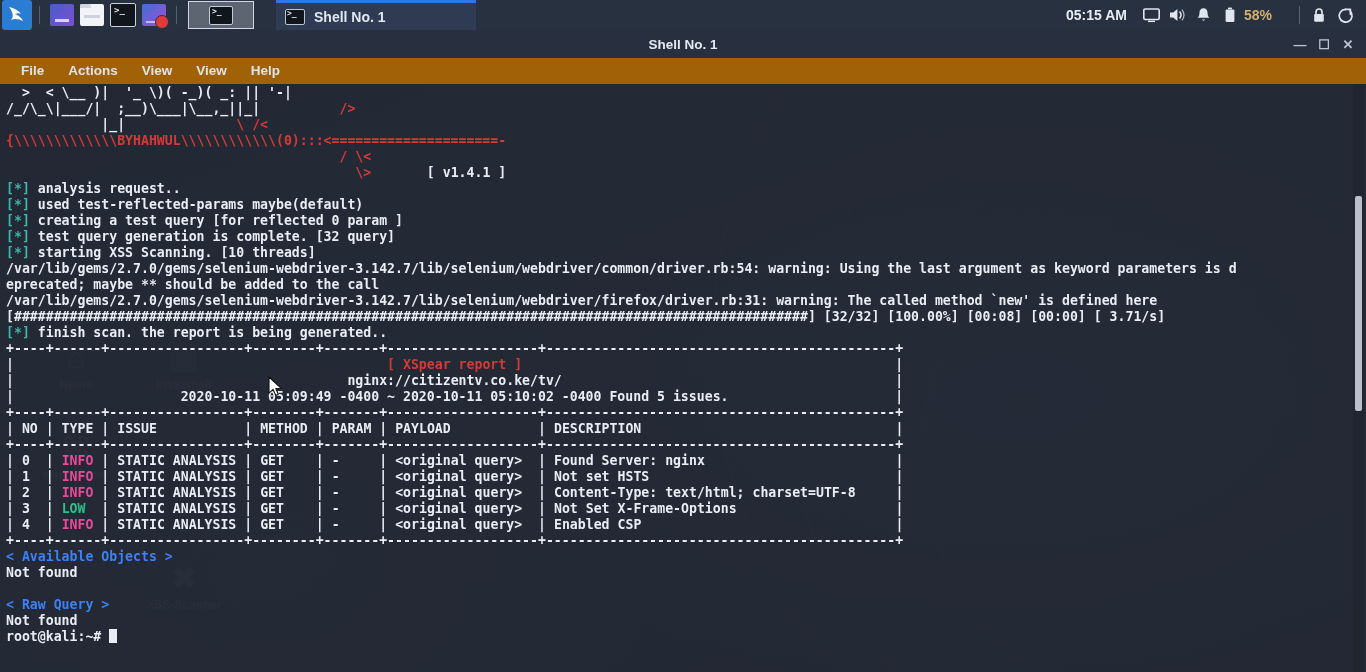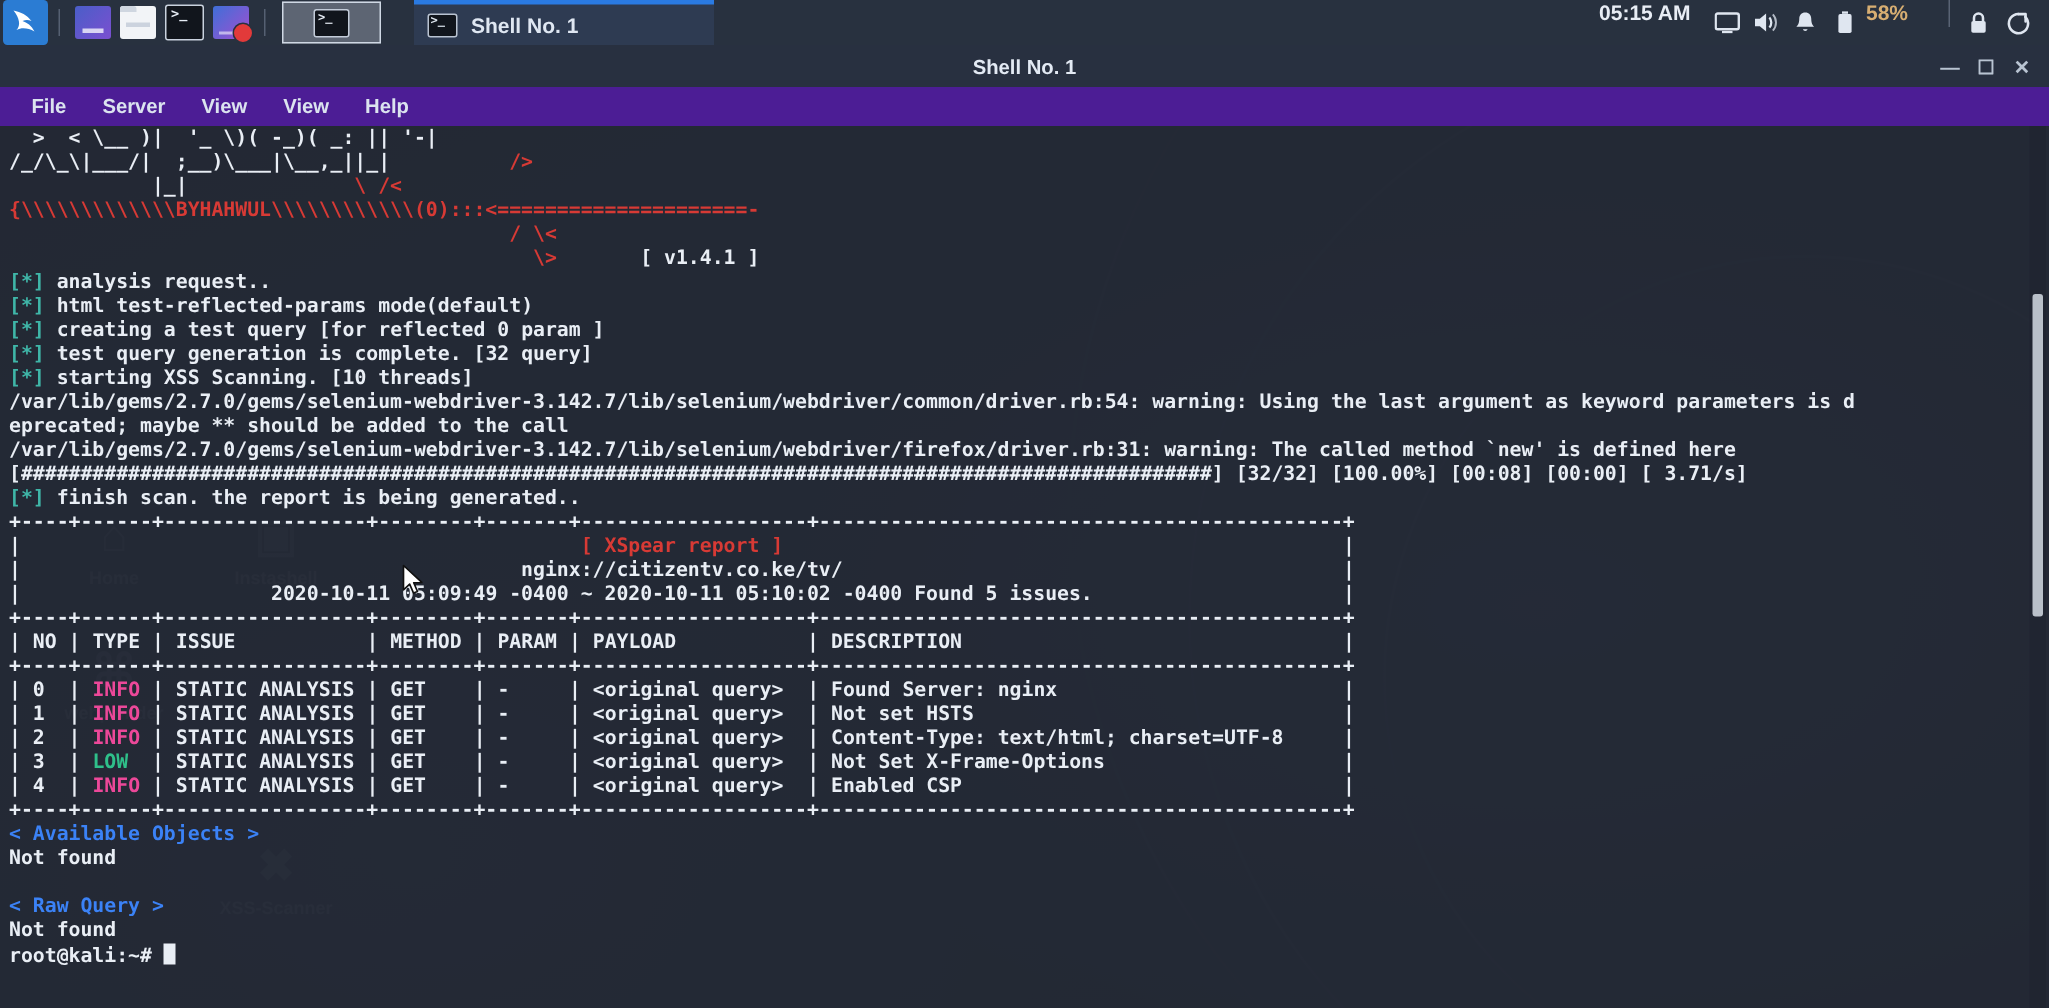--- a/index.html
+++ b/index.html
@@ -154,21 +154,21 @@
     content:">_"; position:absolute; left:1px; top:-1px; color:#dfe7f0;
     font-size:8px; font-family:"DejaVu Sans Mono", monospace;
   }
   .taskbtn .tb-label {
     color: #dfe7f2; font-size: 14px;
     font-family: "Liberation Sans", sans-serif;
     white-space: nowrap;
   }
   .tray {
     margin-left: auto;
-    display: flex; align-items: flex-start;
+    display: flex; align-items: center;
     padding-right: 8px;
     gap: 0px;
   }
   .tray-clock {
     color: #e8edf5; font-size: 14px; margin-right: 12px;
     font-family: "Liberation Sans", sans-serif;
     white-space: nowrap;
   }
   .tray-ico {
     width: 26px; height: 30px;
@@ -204,21 +204,21 @@
     height: 28px; display: flex; align-items: center; gap: 0px;
   }
   .wbtn {
     width: 24px; height: 28px;
     display: flex; align-items: center; justify-content: center;
     color: #b9c4d2; font-size: 13px;
     font-family: "Liberation Sans", sans-serif;
   }
   .menubar {
     height: 26px;
-    background: #4c1d95;
+    background: #a16207;
     display: flex; align-items: center;
     padding-left: 9px;
   }
   .menuitem {
     color: #dbe3ef;
     font-size: 13.5px;
     font-family: "Liberation Sans", sans-serif;
     padding: 0 12px;
     line-height: 26px;
   }
@@ -384,35 +384,35 @@
       <div class="title">Shell No. 1</div>
       <div class="wctrls">
         <div class="wbtn">—</div>
         <div class="wbtn">☐</div>
         <div class="wbtn">✕</div>
       </div>
     </div>
 
     <div class="menubar">
       <div class="menuitem">File</div>
-      <div class="menuitem">Server</div>
+      <div class="menuitem">Actions</div>
       <div class="menuitem">View</div>
       <div class="menuitem">View</div>
       <div class="menuitem">Help</div>
     </div>
 
     <div class="term-body">
       <pre class="term" id="term-content"><span class="c-white">  &gt;  &lt; \__ )|  '_ \)( -_)( _: || '-|</span>
 <span class="c-white">/_/\_\|___/|  ;__)\___|\__,_||_|</span><span class="c-red">          /&gt;</span>
 <span class="c-white">            |_|</span><span class="c-red">              \ /&lt;</span>
 <span class="c-red">{\\\\\\\\\\\\\BYHAHWUL\\\\\\\\\\\\(0):::&lt;=====================-</span>
 <span class="c-red">                                          / \&lt;</span>
 <span class="c-red">                                            \&gt;</span><span class="c-white">       [ v1.4.1 ]</span>
 <span class="c-cyan">[*]</span> <span class="c-white">analysis request..</span>
-<span class="c-cyan">[*]</span> <span class="c-white">html test-reflected-params mode(default)</span>
+<span class="c-cyan">[*]</span> <span class="c-white">used test-reflected-params maybe(default)</span>
 <span class="c-cyan">[*]</span> <span class="c-white">creating a test query [for reflected 0 param ]</span>
 <span class="c-cyan">[*]</span> <span class="c-white">test query generation is complete. [32 query]</span>
 <span class="c-cyan">[*]</span> <span class="c-white">starting XSS Scanning. [10 threads]</span>
 <span class="c-white">/var/lib/gems/2.7.0/gems/selenium-webdriver-3.142.7/lib/selenium/webdriver/common/driver.rb:54: warning: Using the last argument as keyword parameters is d</span>
 <span class="c-white">eprecated; maybe ** should be added to the call</span>
 <span class="c-white">/var/lib/gems/2.7.0/gems/selenium-webdriver-3.142.7/lib/selenium/webdriver/firefox/driver.rb:31: warning: The called method `new' is defined here</span>
 <span class="c-white">[####################################################################################################] [32/32] [100.00%] [00:08] [00:00] [ 3.71/s]</span>
 <span class="c-cyan">[*]</span> <span class="c-white">finish scan. the report is being generated..</span>
 <span class="c-white">+----+------+-----------------+--------+-------+-------------------+--------------------------------------------+</span>
 <span class="c-white">|</span><span class="c-red">                                               [ XSpear report ]                                               </span><span class="c-white">|</span>

